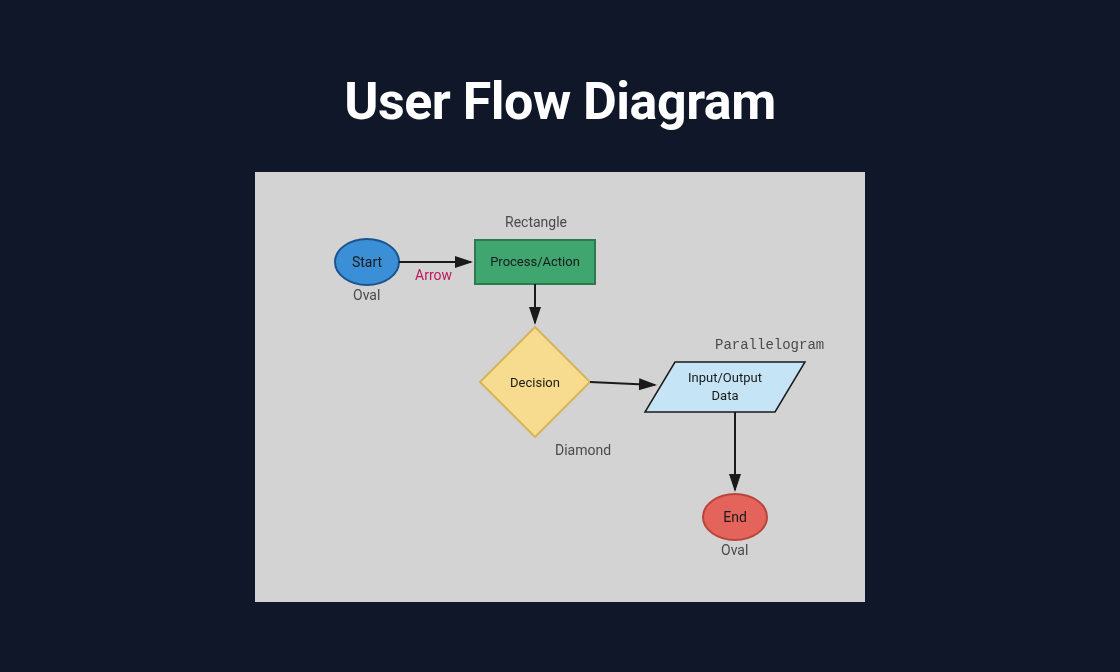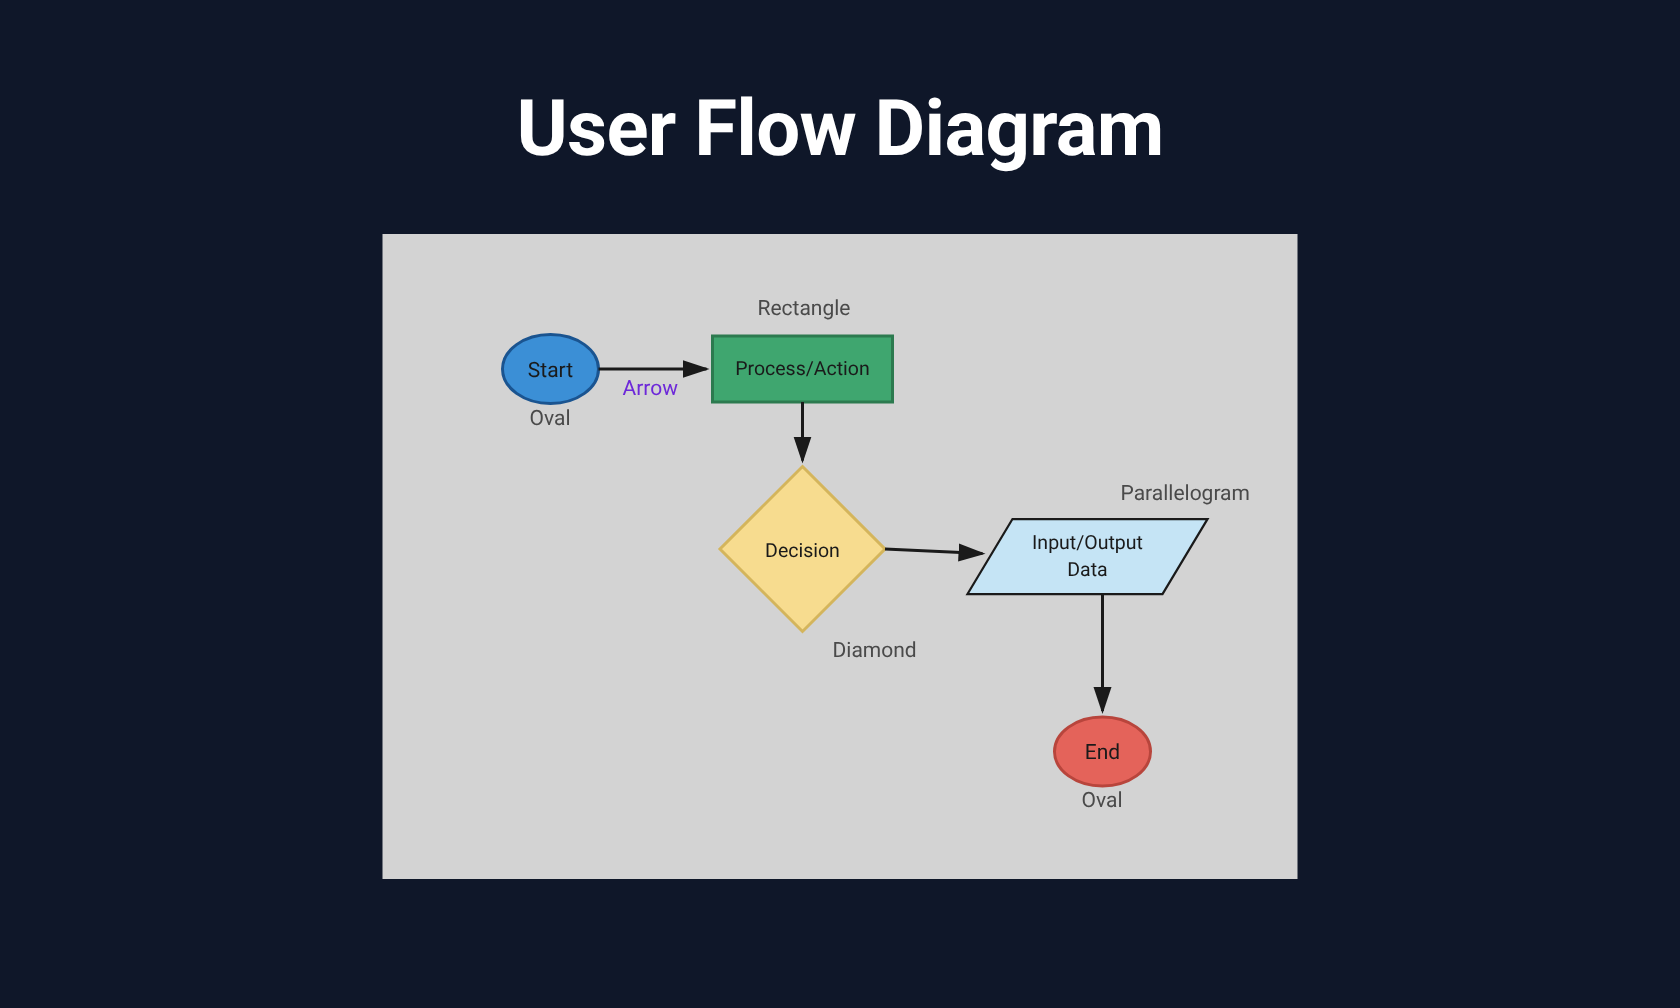--- a/index.html
+++ b/index.html
@@ -9,41 +9,41 @@
       height: 672px;
       font-family: -apple-system, BlinkMacSystemFont, "Segoe UI", Roboto, sans-serif;
       display: flex;
       flex-direction: column;
       align-items: center;
     }
     .title {
       color: #ffffff;
       font-size: 52px;
       font-weight: 700;
-      margin-top: 55px;
+      margin-top: 71px;
       letter-spacing: -0.5px;
     }
     .canvas {
       background: #d3d3d3;
       width: 610px;
       height: 430px;
       margin-top: 40px;
       position: relative;
     }
     svg { position: absolute; top: 0; left: 0; }
     .shape-label {
       position: absolute;
       font-size: 14px;
       color: #4a4a4a;
       text-align: left;
     }
     .arrow-label {
       position: absolute;
       font-size: 14px;
-      color: #6d28d9;
+      color: #be185d;
     }
   </style>
 </head>
 <body>
 
 <h1 class="title">User Flow Diagram</h1>
 
 <div class="canvas">
   <svg width="610" height="430">
     <defs>
@@ -70,17 +70,17 @@
 
     <line x1="144" y1="90" x2="216" y2="90" stroke="#1a1a1a" stroke-width="2" marker-end="url(#arrowhead)"></line>
     <line x1="280" y1="112" x2="280" y2="151" stroke="#1a1a1a" stroke-width="2" marker-end="url(#arrowhead)"></line>
     <line x1="335" y1="210" x2="400" y2="213" stroke="#1a1a1a" stroke-width="2" marker-end="url(#arrowhead)"></line>
     <line x1="480" y1="240" x2="480" y2="318" stroke="#1a1a1a" stroke-width="2" marker-end="url(#arrowhead)"></line>
   </svg>
 
   <div class="shape-label" style="left:98px; top:115px;">Oval</div>
   <div class="shape-label" style="left:250px; top:42px;">Rectangle</div>
   <div class="shape-label" style="left:252px; top:270px;margin-left:48px;">Diamond</div>
-  <div class="shape-label" style="left:492px; top:165px;">Parallelogram</div>
+  <div class="shape-label" style="left:460px; top:165px;font-family:Liberation Mono, monospace;">Parallelogram</div>
   <div class="shape-label" style="left:466px; top:370px;">Oval</div>
 
   <div class="arrow-label" style="left:160px; top:95px;">Arrow</div>
 </div>
 
 </body></html>

